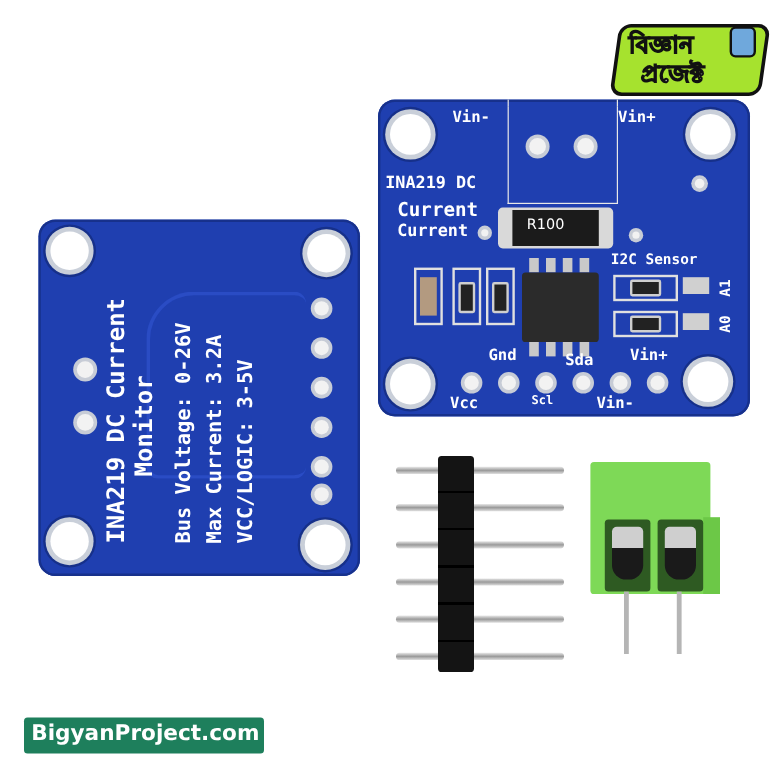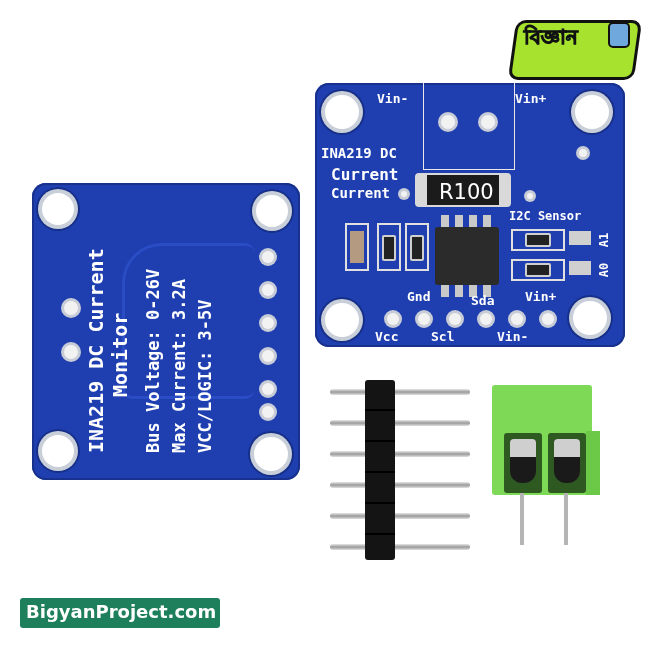--- a/index.html
+++ b/index.html
@@ -15,20 +15,21 @@
   .smd { background:#222; border:2px solid #cfcfcf; border-radius:2px; }
   .chip { background:#2b2b2b; border-radius:3px; }
   .leg { background:#c9c9c9; width:8px; height:12px; }
 </style>
 </head>
 <body>
 
 <div class="abs" style="left:512px;top:16px;width:122px;height:62px;">
   <div class="abs" style="left:0;top:4px;width:120px;height:54px;background:#a6e22e;border-radius:10px;transform:skewX(-8deg);border:3px solid #111;"></div>
   <div class="abs silk" style="left:12px;top:6px;font-size:20px;color:#15803d;-webkit-text-stroke:1px #111;font-family:'DejaVu Sans',sans-serif;">বিজ্ঞান</div>
+  <div class="abs silk" style="left:22px;top:30px;font-size:20px;color:#fff;-webkit-text-stroke:1px #111;font-family:'DejaVu Sans',sans-serif;">প্রজেক্ট</div>
   <div class="abs" style="left:96px;top:6px;width:18px;height:22px;background:#6fa8dc;border:2px solid #111;border-radius:5px;"></div>
 </div>
 
 <div class="abs pcb" style="left:32px;top:183px;width:268px;height:297px;">
   <div class="abs hole" style="left:10px;top:10px;width:32px;height:32px;"></div>
   <div class="abs hole" style="left:224px;top:12px;width:32px;height:32px;"></div>
   <div class="abs hole" style="left:10px;top:252px;width:32px;height:32px;"></div>
   <div class="abs hole" style="left:222px;top:254px;width:34px;height:34px;"></div>
   <div class="abs pad" style="left:32px;top:118px;width:14px;height:14px;"></div>
   <div class="abs pad" style="left:32px;top:162px;width:14px;height:14px;"></div>
@@ -64,21 +65,21 @@
   <div class="abs pad" style="left:166px;top:32px;width:14px;height:14px;"></div>
   <div class="abs silk" style="left:6px;top:62px;font-size:14px;">INA219 DC</div>
   <div class="abs silk" style="left:16px;top:82px;font-size:16px;">Current</div>
   <div class="abs silk" style="left:16px;top:102px;font-size:14px;">Current</div>
   <div class="abs pad" style="left:86px;top:108px;width:6px;height:6px;"></div>
   <div class="abs pad" style="left:264px;top:66px;width:8px;height:8px;"></div>
   <div class="abs pad" style="left:212px;top:110px;width:6px;height:6px;"></div>
 
   <div class="abs" style="left:100px;top:90px;width:96px;height:34px;background:#d9d9d9;border-radius:4px;">
     <div class="abs" style="left:12px;top:2px;width:72px;height:30px;background:#1b1b1b;"></div>
-    <div class="abs silk" style="left:24px;top:7px;font-size:21px;font-family:'DejaVu Sans',sans-serif;font-weight:normal;">R100</div>
+    <div class="abs silk" style="left:24px;top:7px;font-size:12px;font-family:'DejaVu Sans',sans-serif;font-weight:normal;">R100</div>
   </div>
 
   <div class="abs" style="left:30px;top:140px;width:20px;height:44px;border:2px solid #e0e0e0;">
     <div class="abs" style="left:3px;top:6px;width:14px;height:32px;background:#b39a80;"></div>
   </div>
   <div class="abs" style="left:62px;top:140px;width:20px;height:44px;border:2px solid #e0e0e0;">
     <div class="abs smd" style="left:3px;top:10px;width:10px;height:22px;"></div>
   </div>
   <div class="abs" style="left:90px;top:140px;width:20px;height:44px;border:2px solid #e0e0e0;">
     <div class="abs smd" style="left:3px;top:10px;width:10px;height:22px;"></div>
@@ -110,21 +111,21 @@
   <div class="abs silk" style="left:92px;top:206px;font-size:13px;">Gnd</div>
   <div class="abs silk" style="left:156px;top:210px;font-size:13px;">Sda</div>
   <div class="abs silk" style="left:210px;top:206px;font-size:13px;">Vin+</div>
   <div class="abs pad" style="left:72px;top:230px;width:12px;height:12px;"></div>
   <div class="abs pad" style="left:103px;top:230px;width:12px;height:12px;"></div>
   <div class="abs pad" style="left:134px;top:230px;width:12px;height:12px;"></div>
   <div class="abs pad" style="left:165px;top:230px;width:12px;height:12px;"></div>
   <div class="abs pad" style="left:196px;top:230px;width:12px;height:12px;"></div>
   <div class="abs pad" style="left:227px;top:230px;width:12px;height:12px;"></div>
   <div class="abs silk" style="left:60px;top:246px;font-size:13px;">Vcc</div>
-  <div class="abs silk" style="left:116px;top:246px;font-size:13px;">Scl</div>
+  <div class="abs silk" style="left:128px;top:246px;font-size:10px;">Scl</div>
   <div class="abs silk" style="left:182px;top:246px;font-size:13px;">Vin-</div>
 </div>
 
 <div class="abs" style="left:330px;top:380px;width:140px;height:180px;">
   <div class="abs pin" style="left:0;top:9px;width:140px;"></div>
   <div class="abs pin" style="left:0;top:40px;width:140px;"></div>
   <div class="abs pin" style="left:0;top:71px;width:140px;"></div>
   <div class="abs pin" style="left:0;top:102px;width:140px;"></div>
   <div class="abs pin" style="left:0;top:133px;width:140px;"></div>
   <div class="abs pin" style="left:0;top:164px;width:140px;"></div>

